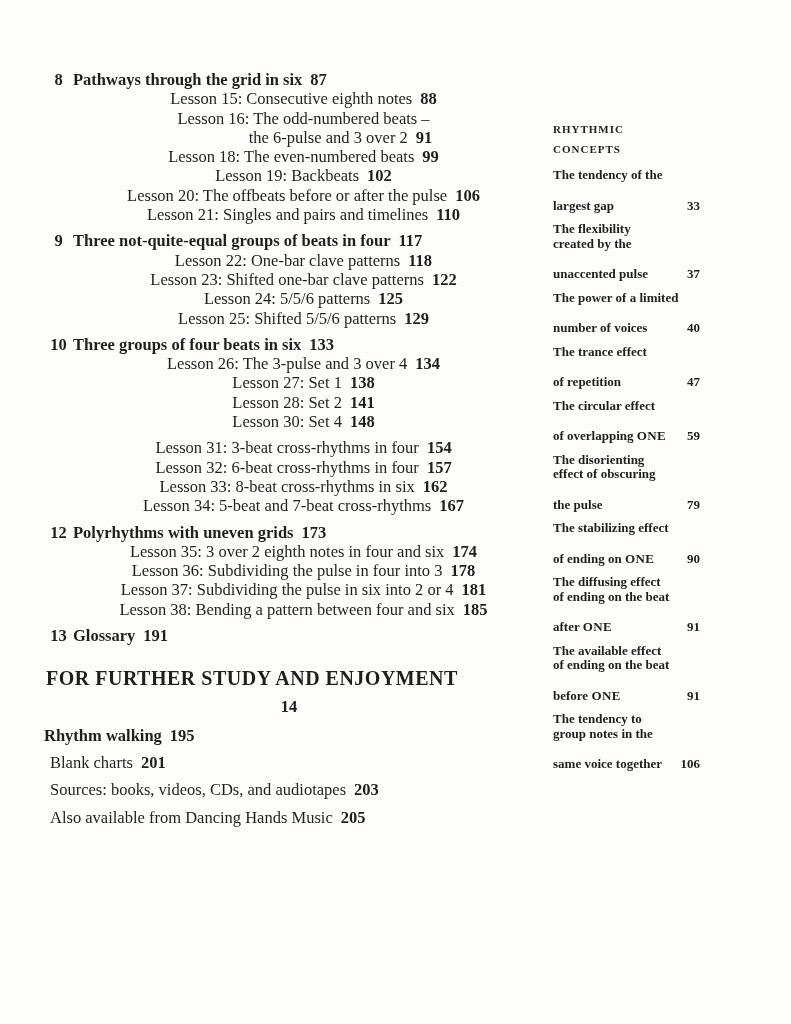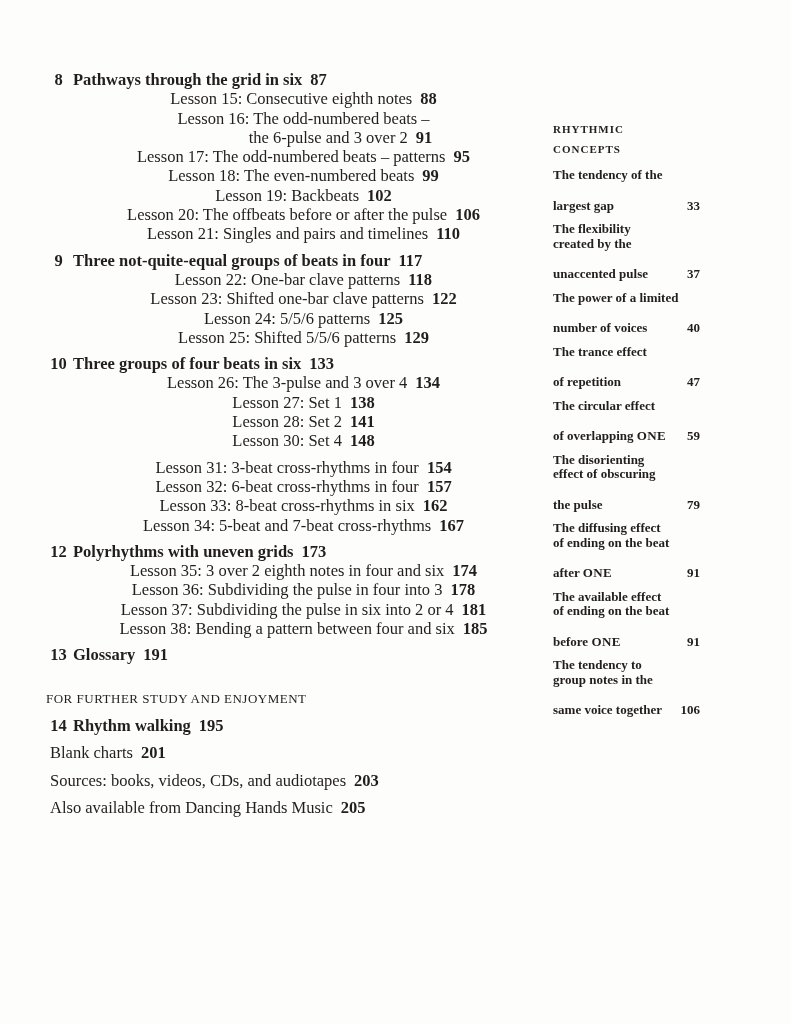--- a/index.html
+++ b/index.html
@@ -21,26 +21,26 @@
   .toc-section:first-child{margin-top:0;}
   .section-heading{display:flex;font-weight:700;}
   .sec-num{flex:0 0 29px;text-align:center;}
   .sec-title{white-space:nowrap;}
   .lesson{padding-left:29px;white-space:nowrap;text-align:center;}
   .lesson.indent{padding-left:103px;}
   .pg{font-weight:700;margin-left:8px;}
   
   .fs-heading{
     margin:24px 0 7px 2px;
-    font-size:13px;font-weight:400;letter-spacing:.5px;
+    font-size:20px;font-weight:700;letter-spacing:.5px;
     line-height:19.3px;white-space:nowrap;
   }
   .fs-entry{margin-top:8px;white-space:nowrap;display:flex;}
   .fs-entry .sec-num{font-weight:700;}
-  .fs-entry.numbered{font-weight:700;}
+  .fs-entry.numbered{font-weight:700;flex-direction:column;}
   .fs-entry.plain{padding-left:6px;}
   
   .sidebar{
     position:absolute;left:553px;top:119px;width:147px;
     font-size:13px;line-height:14.5px;font-weight:700;
   }
   .sb-title{font-size:11px;line-height:20px;letter-spacing:1px;margin-bottom:9px;}
   .sb-entry{margin-bottom:9px;}
   .sb-line{white-space:nowrap;}
   .sb-lastline{display:flex;justify-content:space-between;align-items:baseline;white-space:nowrap;margin-top:16px;}
@@ -55,21 +55,20 @@
   <main class="toc">
     <div id="toc-sections">
         <div class="toc-section">
           <div class="section-heading">
             <span class="sec-num">8</span>
             <span class="sec-title">Pathways through the grid in six<span class="pg">87</span></span>
           </div>
           <div class="lesson">Lesson 15: Consecutive eighth notes<span class="pg">88</span></div>
           <div class="lesson">Lesson 16: The odd-numbered beats –</div>
           <div class="lesson indent">the 6-pulse and 3 over 2<span class="pg">91</span></div>
-          <div class="lesson">Lesson 17: The odd-numbered beats – patterns<span class="pg">95</span></div>
           <div class="lesson">Lesson 18: The even-numbered beats<span class="pg">99</span></div>
           <div class="lesson">Lesson 19: Backbeats<span class="pg">102</span></div>
           <div class="lesson">Lesson 20: The offbeats before or after the pulse<span class="pg">106</span></div>
           <div class="lesson">Lesson 21: Singles and pairs and timelines<span class="pg">110</span></div>
         </div>
         <div class="toc-section">
           <div class="section-heading">
             <span class="sec-num">9</span>
             <span class="sec-title">Three not-quite-equal groups of beats in four<span class="pg">117</span></span>
           </div>
@@ -173,20 +172,27 @@
         </div>
         <div class="sb-entry">
           <div class="sb-line">The disorienting</div>
           <div class="sb-line">effect of obscuring</div>
           <div class="sb-lastline">
             <span>the pulse</span>
             <span class="sb-pg">79</span>
           </div>
         </div>
         <div class="sb-entry">
+          <div class="sb-line">The stabilizing effect</div>
+          <div class="sb-lastline">
+            <span>of ending on <span class="sc">ONE</span></span>
+            <span class="sb-pg">90</span>
+          </div>
+        </div>
+        <div class="sb-entry">
           <div class="sb-line">The diffusing effect</div>
           <div class="sb-line">of ending on the beat</div>
           <div class="sb-lastline">
             <span>after <span class="sc">ONE</span></span>
             <span class="sb-pg">91</span>
           </div>
         </div>
         <div class="sb-entry">
           <div class="sb-line">The available effect</div>
           <div class="sb-line">of ending on the beat</div>

